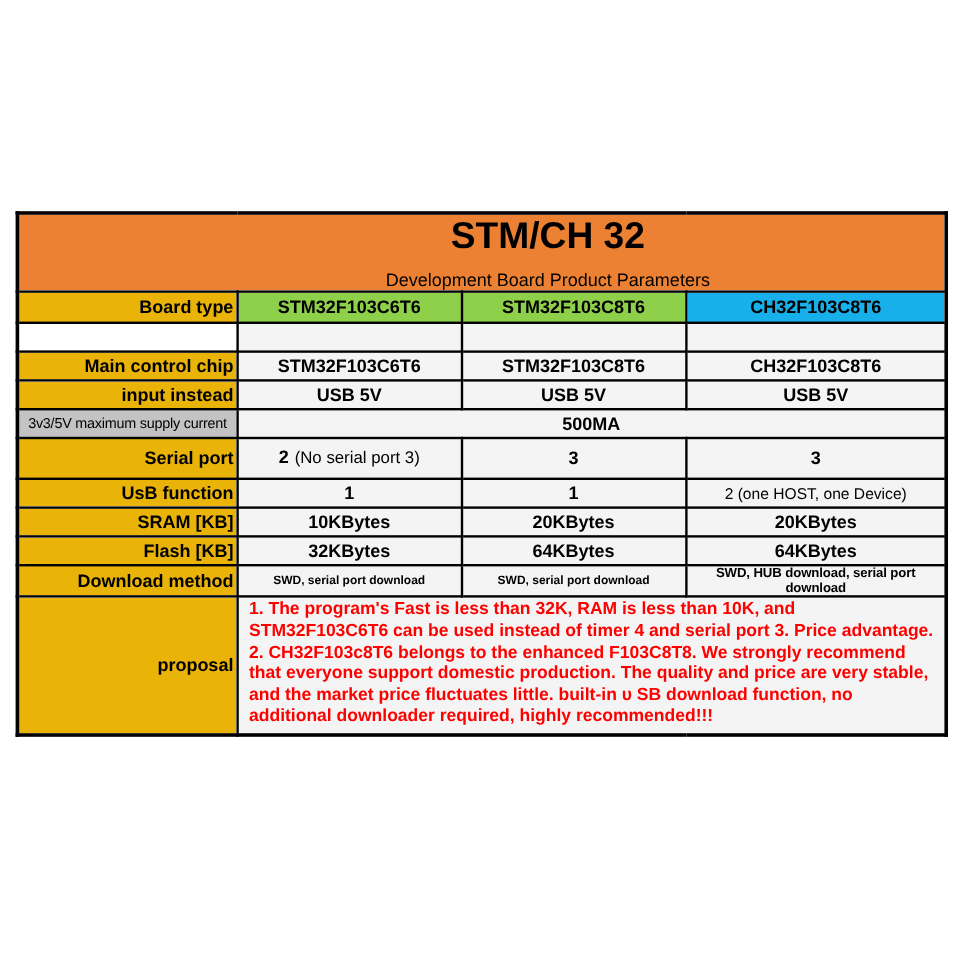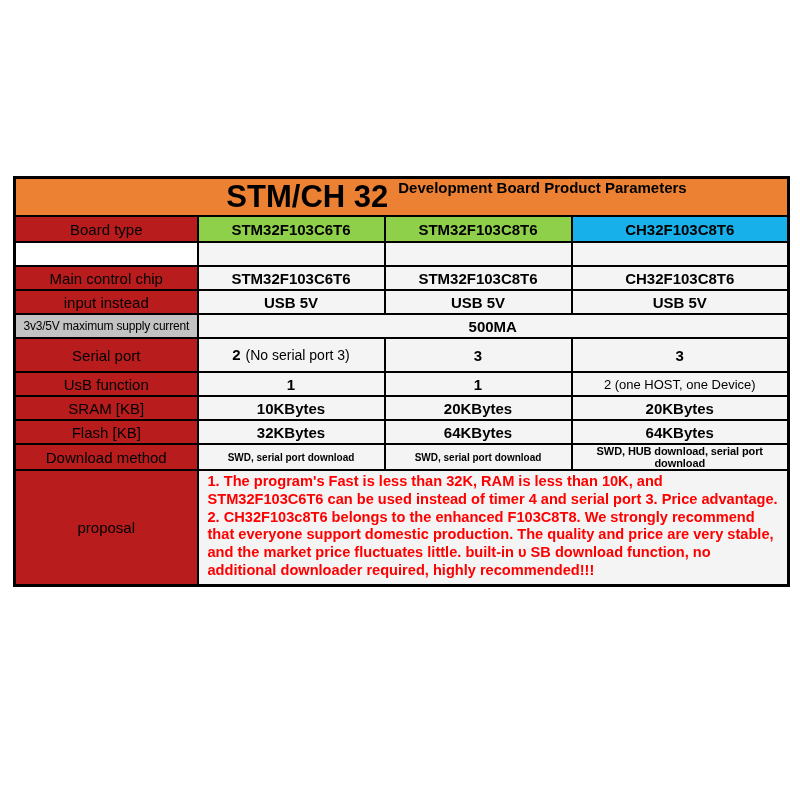--- a/index.html
+++ b/index.html
@@ -13,27 +13,27 @@
     position:absolute; left:13px; top:176px; width:774px;
     border-collapse:collapse; table-layout:fixed;
     border:3px solid #000000;
   }
   td {
     border:2px solid #000000;
     background:#F4F4F4;
     text-align:center; vertical-align:middle;
     padding:0 2px; overflow:hidden;
   }
-  td.label   { background:#b91c1c; font-size:15px; font-weight:400; }
+  td.label   { background:#eab308; font-size:15px; font-weight:700;text-align:right; }
   td.label-sm{ background:#C3C3C3; font-size:12px; font-weight:400; letter-spacing:-0.2px;margin-top:48px; }
 
   tr.title-row td { background:#ED8133; }
-  .title-inner { display:flex; justify-content:center; align-items:flex-start; gap:10px; padding-left:110px; }
+  .title-inner { display:flex; justify-content:center; align-items:center; gap:10px; padding-left:110px;flex-direction:column; }
   .title    { font-size:31px; font-weight:700; }
-  .subtitle { font-size:15px; font-weight:700; }
+  .subtitle { font-size:15px; font-weight:400; }
 
   td.green { background:#8FD04A; font-weight:700; font-size:15px; }
   td.blue  { background:#18B0EA; font-weight:700; font-size:15px; }
   td.white { background:#ffffff; }
 
   .v  { font-weight:700; font-size:15px; }
   .note { font-weight:400; font-size:14px; margin-left:5px; }
   .plain { font-weight:400; font-size:13px; }
   td.dl    { font-weight:700; font-size:10px; }
   td.dl-w  { font-weight:700; font-size:11px; letter-spacing:-0.1px; }

